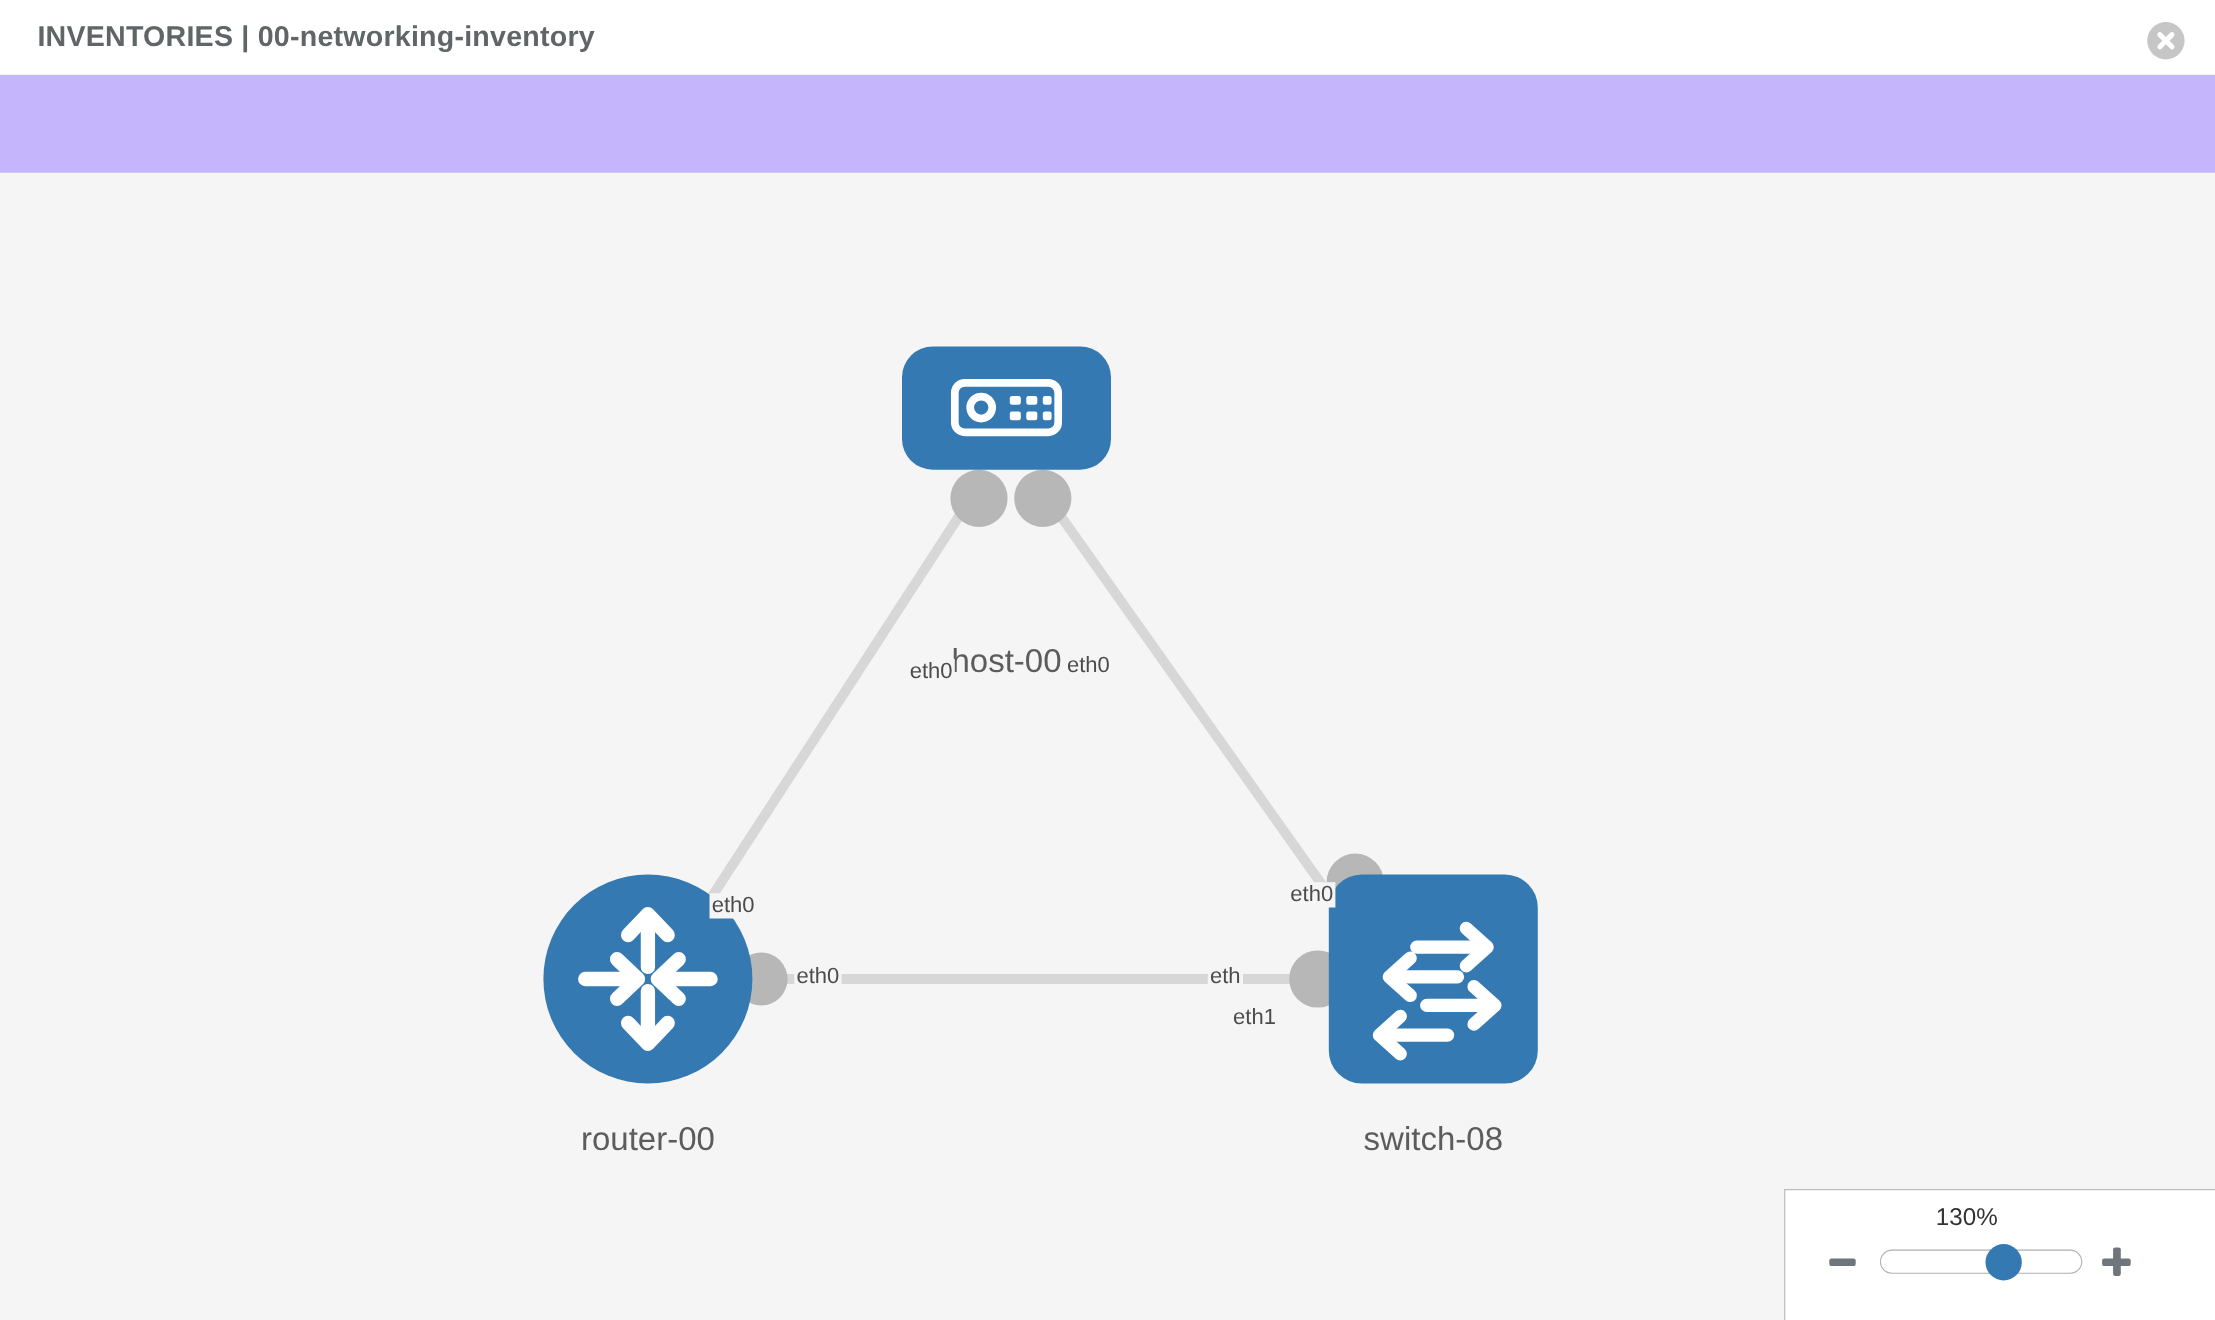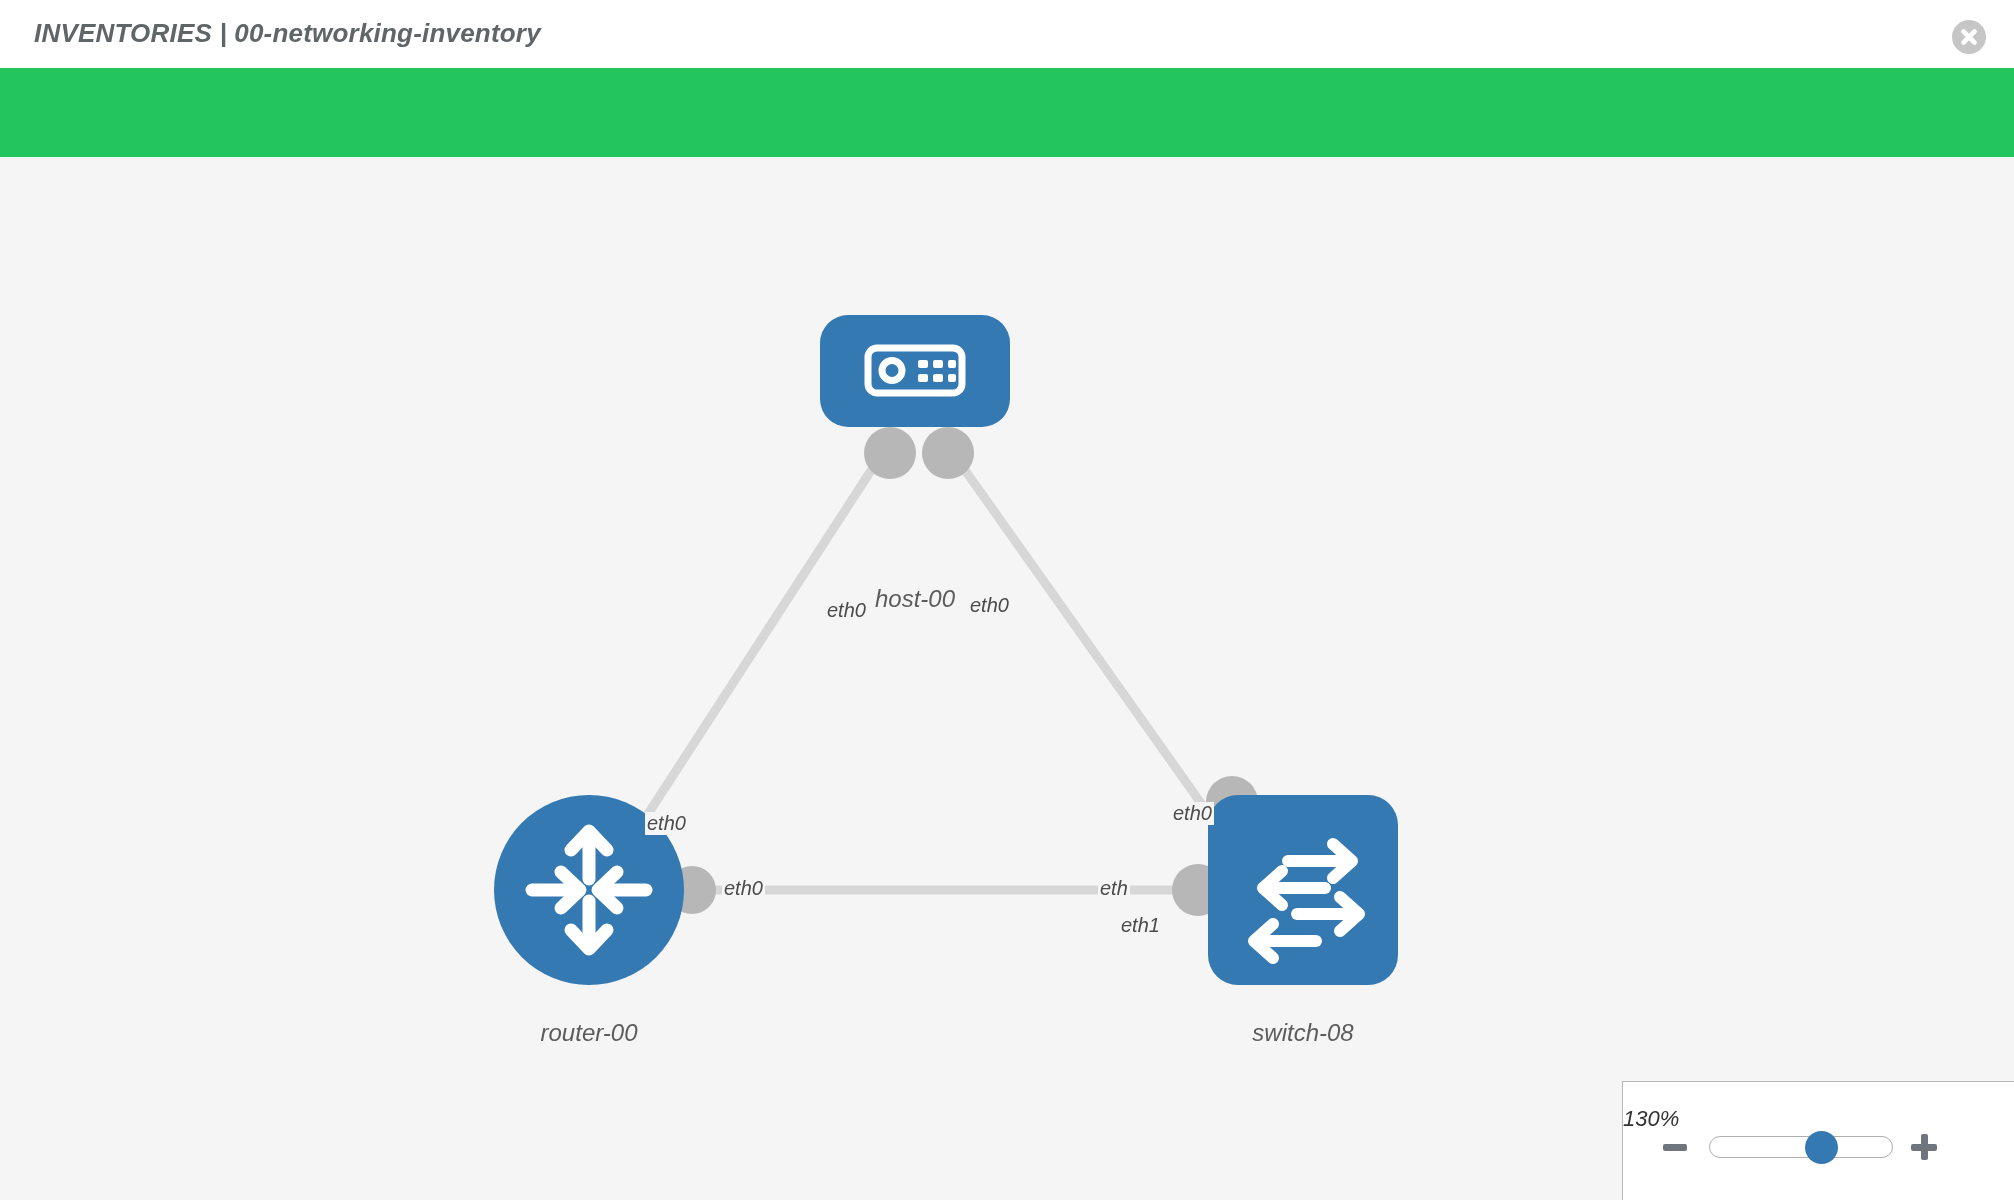--- a/index.html
+++ b/index.html
@@ -12,22 +12,21 @@
     height: 1200px;
     overflow: hidden;
     font-family: "Liberation Sans", sans-serif;
     -webkit-font-smoothing: antialiased;
   }
 
   #app {
     position: relative;
     width: 2014px;
     height: 1200px;
-    background: #22c55e;
-    font-style: italic;
+    background: #c4b5fd;
   }
 
   
   .header {
     position: absolute;
     left: 0; top: 0;
     width: 2014px;
     height: 68px;
     background: #ffffff;
     box-sizing: border-box;
@@ -118,21 +117,21 @@
   }
   #topology-svg {
     position: absolute;
     left: 0; top: 0;
     width: 2014px;
     height: 1043px;
   }
 
   .node-label {
     position: absolute;
-    font-size: 24px;
+    font-size: 30px;
     color: #5c5c5c;
     background: #f5f5f5;
     padding: 0 3px;
     white-space: nowrap;
     transform: translateX(-50%);
   }
   .port-label {
     position: absolute;
     font-size: 20px;
     color: #4b4b4b;
@@ -148,23 +147,24 @@
     top: 1081px;
     width: 392px;
     height: 119px;
     background: #ffffff;
     border-top: 1px solid #b6b6b6;
     border-left: 1px solid #b6b6b6;
     box-sizing: border-box;
   }
   .zoom-value {
     position: absolute;
-    top: 24px;
+    top: 12px;
     left: 0;
     width: 330px;
+    text-align: center;
     font-size: 22px;
     color: #333333;
   }
   .zoom-minus {
     position: absolute;
     left: 40px;
     top: 62px;
     width: 24px;
     height: 7px;
     border-radius: 2px;

